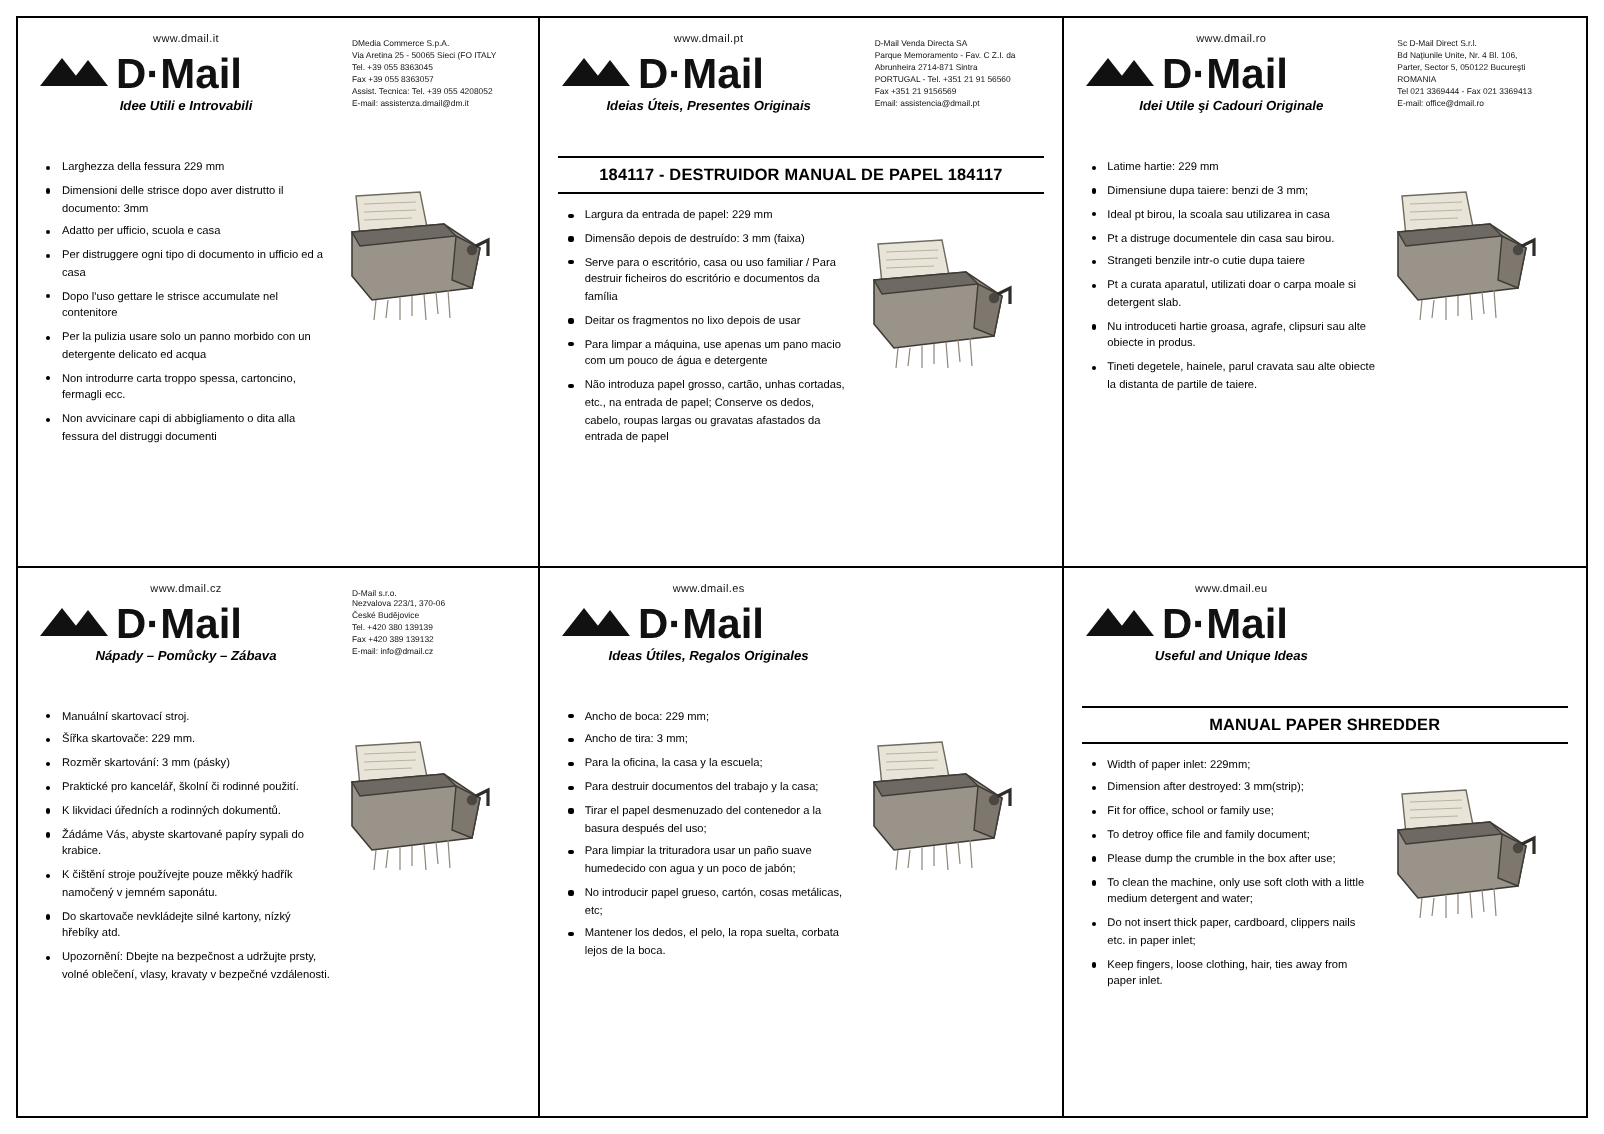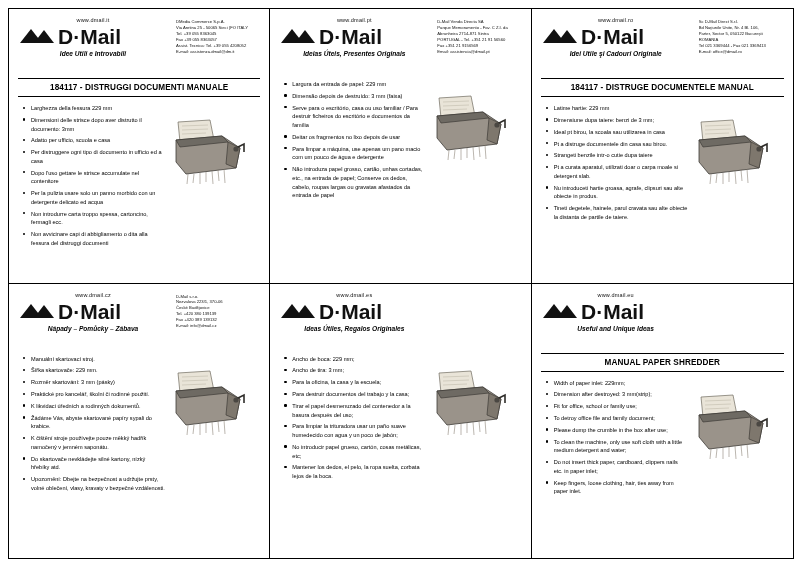--- a/index.html
+++ b/index.html
@@ -167,21 +167,20 @@
       </div>
       <div class="addr">
             <div>DMedia Commerce S.p.A.</div>
             <div>Via Aretina 25 - 50065 Sieci (FO ITALY</div>
             <div>Tel. +39 055 8363045</div>
             <div>Fax +39 055 8363057</div>
             <div>Assist. Tecnica: Tel. +39 055 4208052</div>
             <div>E-mail: assistenza.dmail@dm.it</div>
           </div>
     </div>
-    <div class="titlebar">184117 - DISTRUGGI DOCUMENTI MANUALE</div>
     <div class="body">
       <ul class="bullets">
             <li>Larghezza della fessura 229 mm</li>
             <li>Dimensioni delle strisce dopo aver distrutto il documento: 3mm</li>
             <li>Adatto per ufficio, scuola e casa</li>
             <li>Per distruggere ogni tipo di documento in ufficio ed a casa</li>
             <li>Dopo l'uso gettare le strisce accumulate nel contenitore</li>
             <li>Per la pulizia usare solo un panno morbido con un detergente delicato ed acqua</li>
             <li>Non introdurre carta troppo spessa, cartoncino, fermagli ecc.</li>
             <li>Non avvicinare capi di abbigliamento o dita alla fessura del distruggi documenti</li>
@@ -232,20 +231,21 @@
       </div>
       <div class="addr">
             <div>D-Mail Venda Directa SA</div>
             <div>Parque Memoramento - Fav. C Z.I. da</div>
             <div>Abrunheira 2714-871 Sintra</div>
             <div>PORTUGAL - Tel. +351 21 91 56560</div>
             <div>Fax +351 21 9156569</div>
             <div>Email: assistencia@dmail.pt</div>
           </div>
     </div>
+    <div class="titlebar">184117 - DESTRUIDOR MANUAL DE PAPEL 184117</div>
     <div class="body">
       <ul class="bullets">
             <li>Largura da entrada de papel: 229 mm</li>
             <li>Dimensão depois de destruído: 3 mm (faixa)</li>
             <li>Serve para o escritório, casa ou uso familiar / Para destruir ficheiros do escritório e documentos da família</li>
             <li>Deitar os fragmentos no lixo depois de usar</li>
             <li>Para limpar a máquina, use apenas um pano macio com um pouco de água e detergente</li>
             <li>Não introduza papel grosso, cartão, unhas cortadas, etc., na entrada de papel; Conserve os dedos, cabelo, roupas largas ou gravatas afastados da entrada de papel</li>
           </ul>
       <div class="figure">
@@ -294,21 +294,20 @@
       </div>
       <div class="addr">
             <div>Sc D-Mail Direct S.r.l.</div>
             <div>Bd Naţiunile Unite, Nr. 4 Bl. 106,</div>
             <div>Parter, Sector 5, 050122 Bucureşti</div>
             <div>ROMANIA</div>
             <div>Tel 021 3369444 - Fax 021 3369413</div>
             <div>E-mail: office@dmail.ro</div>
           </div>
     </div>
-    <div class="titlebar">184117 - DISTRUGE DOCUMENTELE MANUAL</div>
     <div class="body">
       <ul class="bullets">
             <li>Latime hartie: 229 mm</li>
             <li>Dimensiune dupa taiere: benzi de 3 mm;</li>
             <li>Ideal pt birou, la scoala sau utilizarea in casa</li>
             <li>Pt a distruge documentele din casa sau birou.</li>
             <li>Strangeti benzile intr-o cutie dupa taiere</li>
             <li>Pt a curata aparatul, utilizati doar o carpa moale si detergent slab.</li>
             <li>Nu introduceti hartie groasa, agrafe, clipsuri sau alte obiecte in produs.</li>
             <li>Tineti degetele, hainele, parul cravata sau alte obiecte la distanta de partile de taiere.</li>

